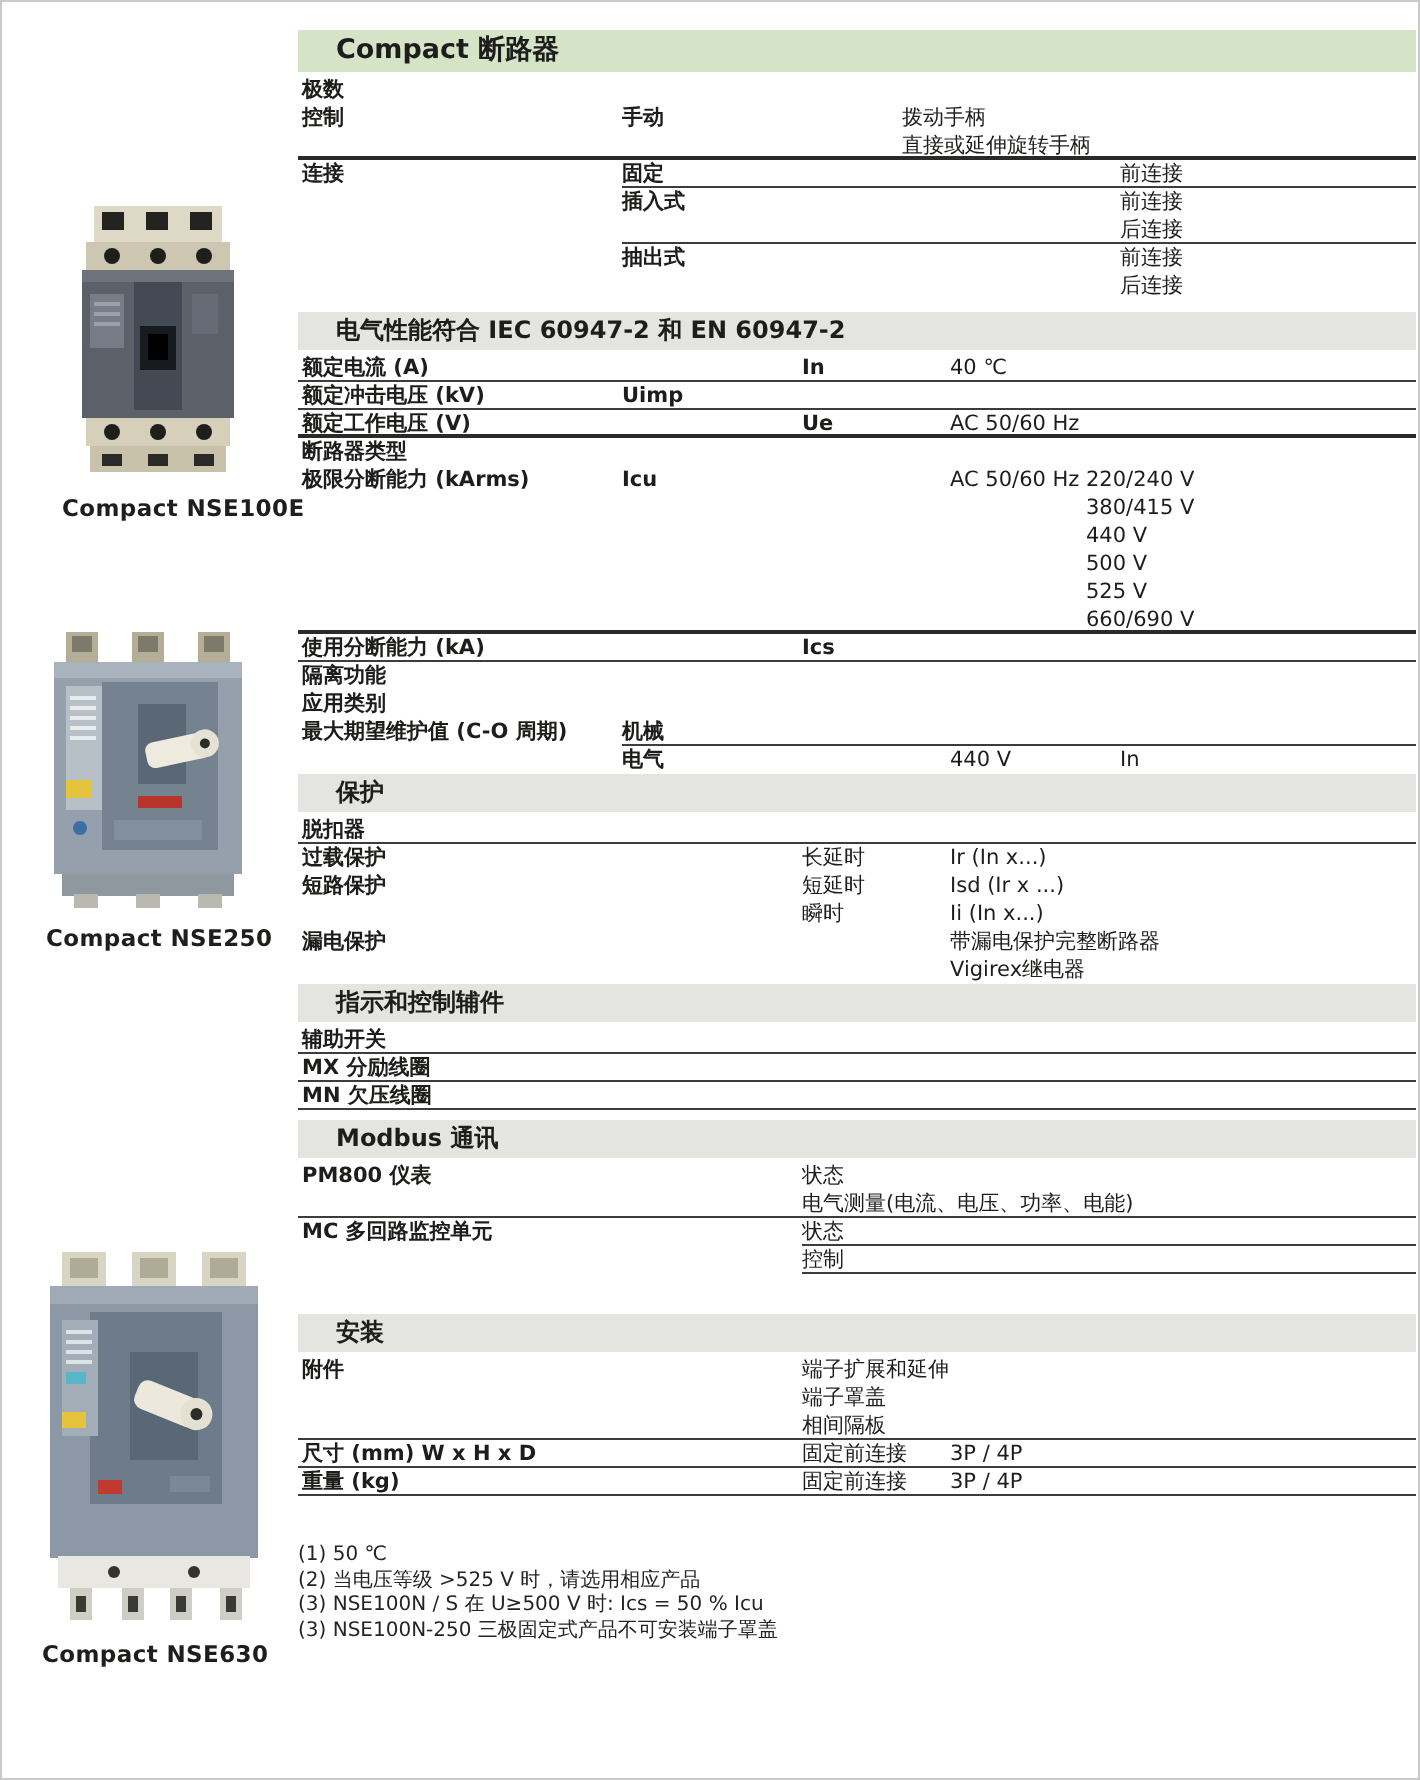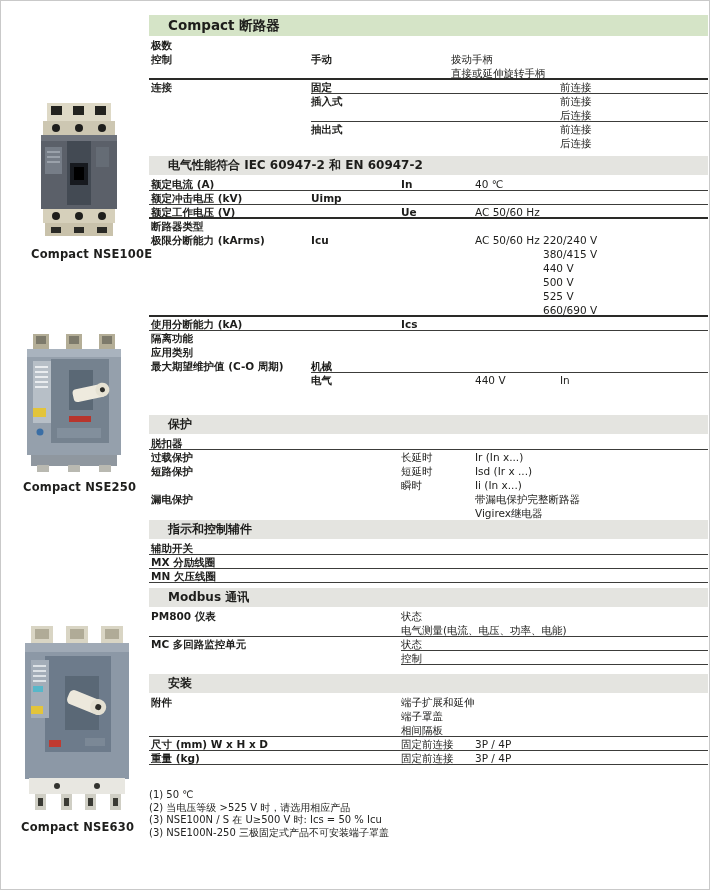--- a/index.html
+++ b/index.html
@@ -8,24 +8,24 @@
     border:1px solid #c9c9c9;box-sizing:border-box;overflow:hidden;
     font-family:"DejaVu Sans","Liberation Sans",sans-serif;color:#1d1d1b;
   }
   .product{position:absolute;}
   .caption{font-size:11.5px;font-weight:bold;color:#1e1e1c;margin-top:2px;letter-spacing:.2px;white-space:nowrap;}
   .spec{position:absolute;left:148px;top:14px;width:559px;}
   .sec-header{height:19px;line-height:19px;font-weight:bold;font-size:12px;padding-left:19px;box-sizing:border-box;background:#e4e4e0;}
   .sec-header.green{height:21px;line-height:21px;font-size:13.5px;background:#d5e4c7;}
   .gap0{margin-top:0;}
   .gap1{margin-top:6px;}
-  .gap2{margin-top:28px;}
+  .gap2{}
   .gap3{margin-top:0;}
   .gap4{margin-top:5px;}
-  .gap5{margin-top:9px;}
+  .gap5{margin-top:20px;}
   .sec-rows{padding-top:2px;}
   .row{position:relative;height:14px;font-size:10.5px;line-height:14px;}
   .cell{position:absolute;top:0;white-space:nowrap;}
   .cell.b{font-weight:bold;}
   .cL{left:2px;}
   .cA{left:162px;}
   .cB{left:252px;}
   .cC{left:302px;}
   .cD{left:326px;}
   .cE{left:394px;}
@@ -66,21 +66,21 @@
       <circle cx="48" cy="115" r="4" fill="#1e1e1c"></circle>
       <circle cx="71" cy="115" r="4" fill="#1e1e1c"></circle>
       <rect x="14" y="122" width="68" height="13" fill="#c9c2ab"></rect>
       <rect x="20" y="126" width="10" height="6" fill="#2a2a26"></rect>
       <rect x="43" y="126" width="10" height="6" fill="#2a2a26"></rect>
       <rect x="66" y="126" width="10" height="6" fill="#2a2a26"></rect>
     </svg>
     <div class="caption">Compact NSE100E</div>
   </div>
 
-  <div class="product" style="left:22px;top:331px;">
+  <div class="product" style="left:22px;top:313px;">
     <svg width="103" height="142" viewBox="0 0 103 142">
       <rect x="10" y="2" width="16" height="17" fill="#b4ae97"></rect>
       <rect x="43" y="2" width="16" height="17" fill="#b4ae97"></rect>
       <rect x="76" y="2" width="16" height="17" fill="#b4ae97"></rect>
       <rect x="13" y="4" width="10" height="8" fill="#7d7a6b"></rect>
       <rect x="46" y="4" width="10" height="8" fill="#7d7a6b"></rect>
       <rect x="79" y="4" width="10" height="8" fill="#7d7a6b"></rect>
       <rect x="4" y="17" width="94" height="106" fill="#95a0ac"></rect>
       <rect x="4" y="17" width="94" height="8" fill="#a9b3be"></rect>
       <rect x="28" y="27" width="58" height="84" fill="#75828f"></rect>

